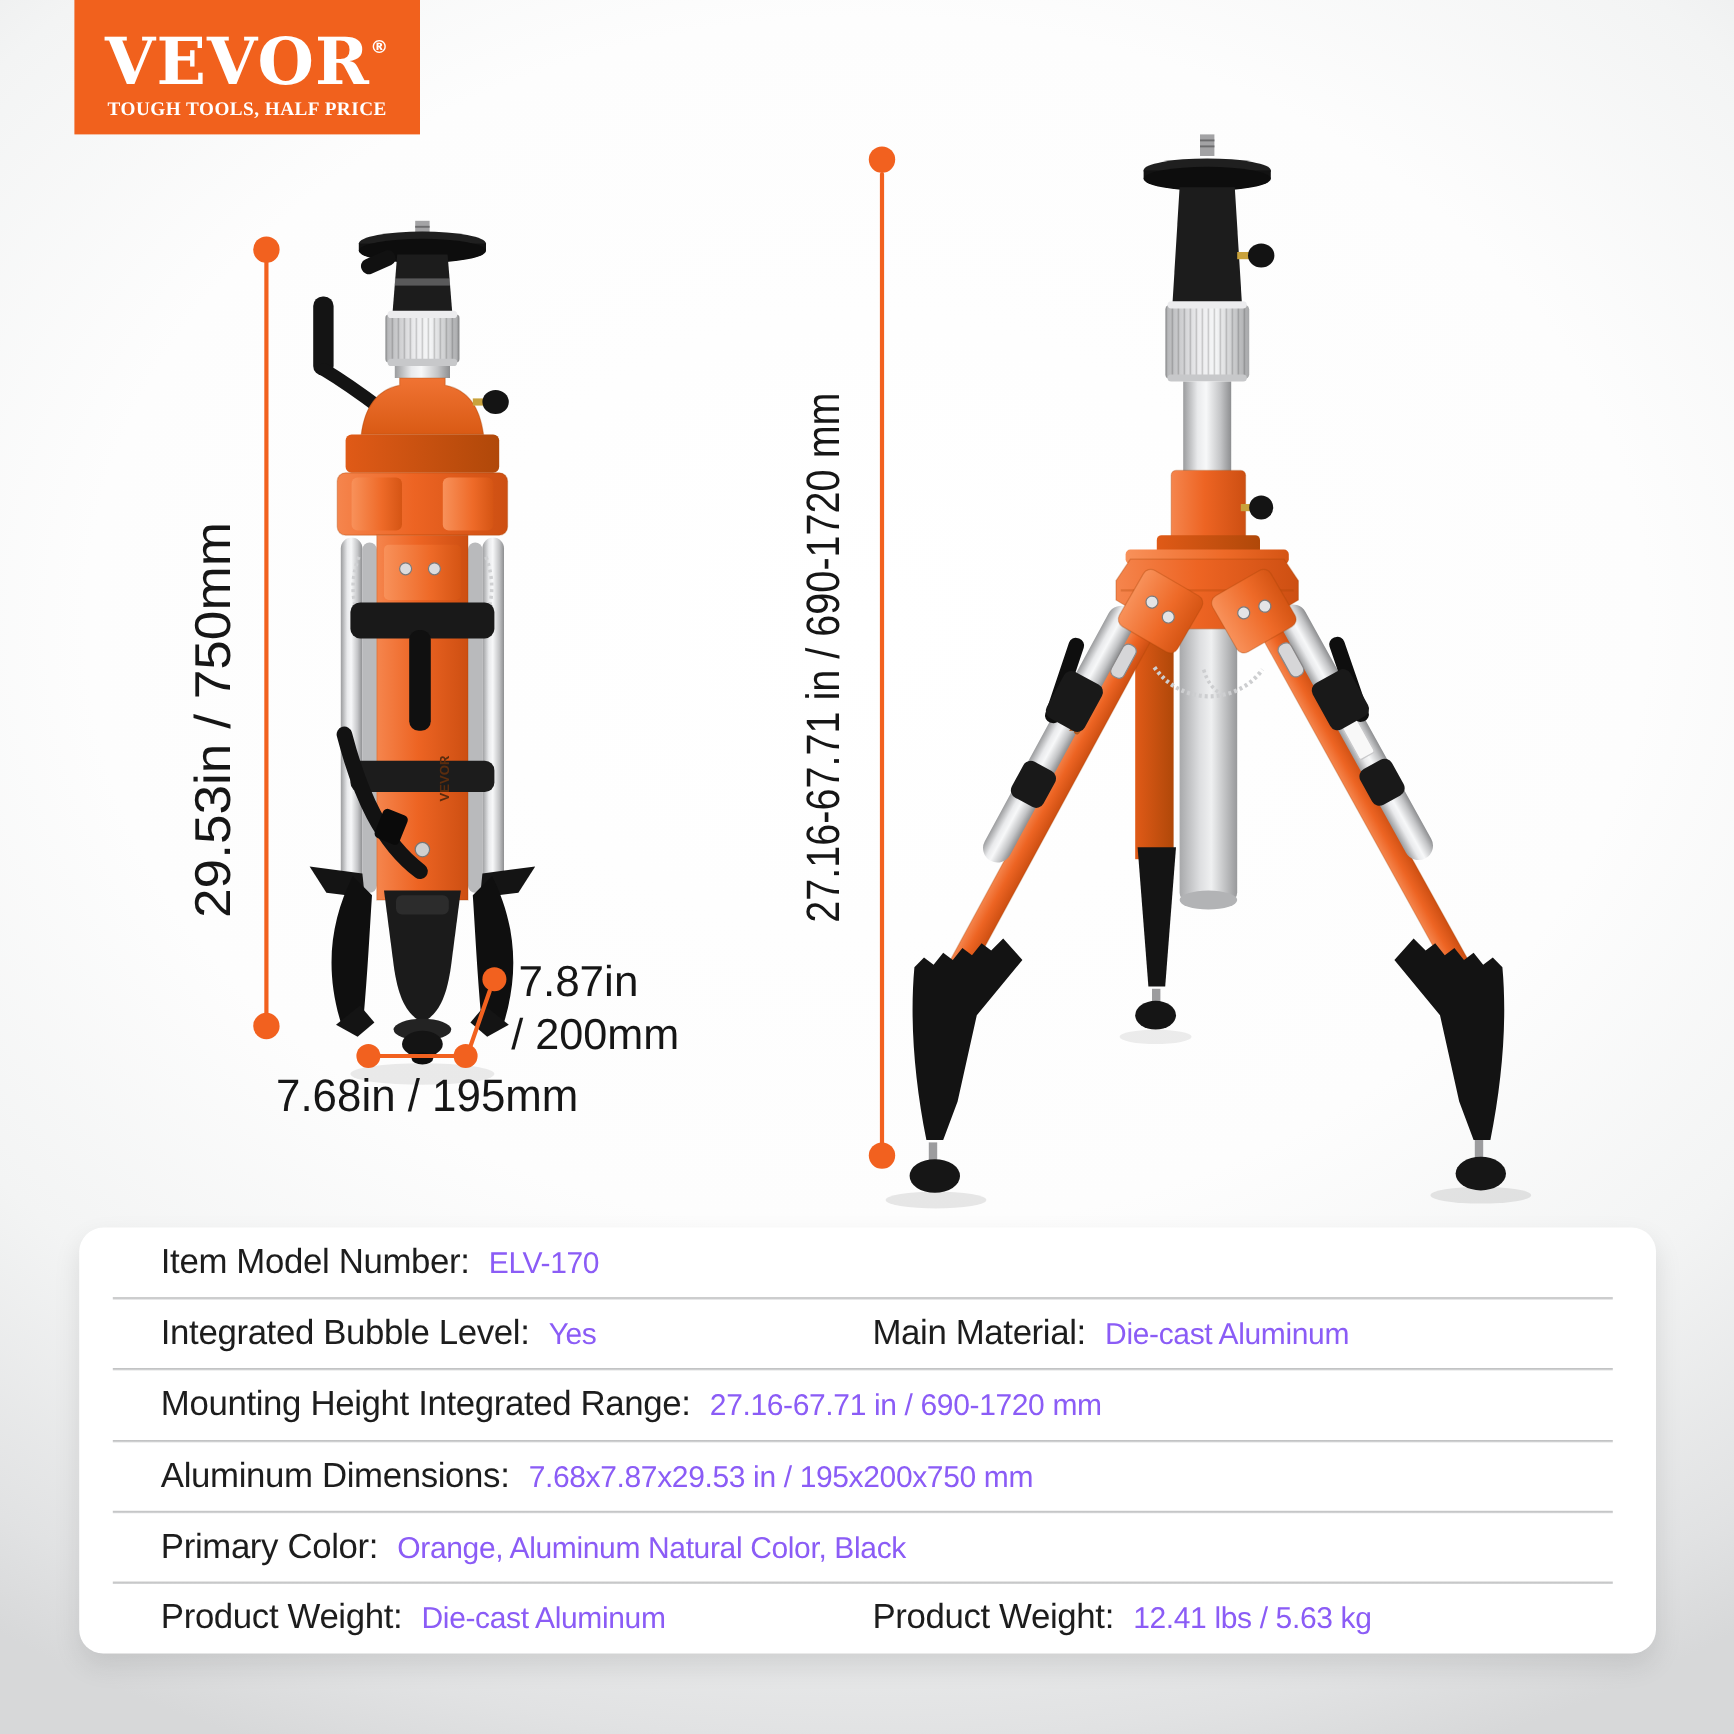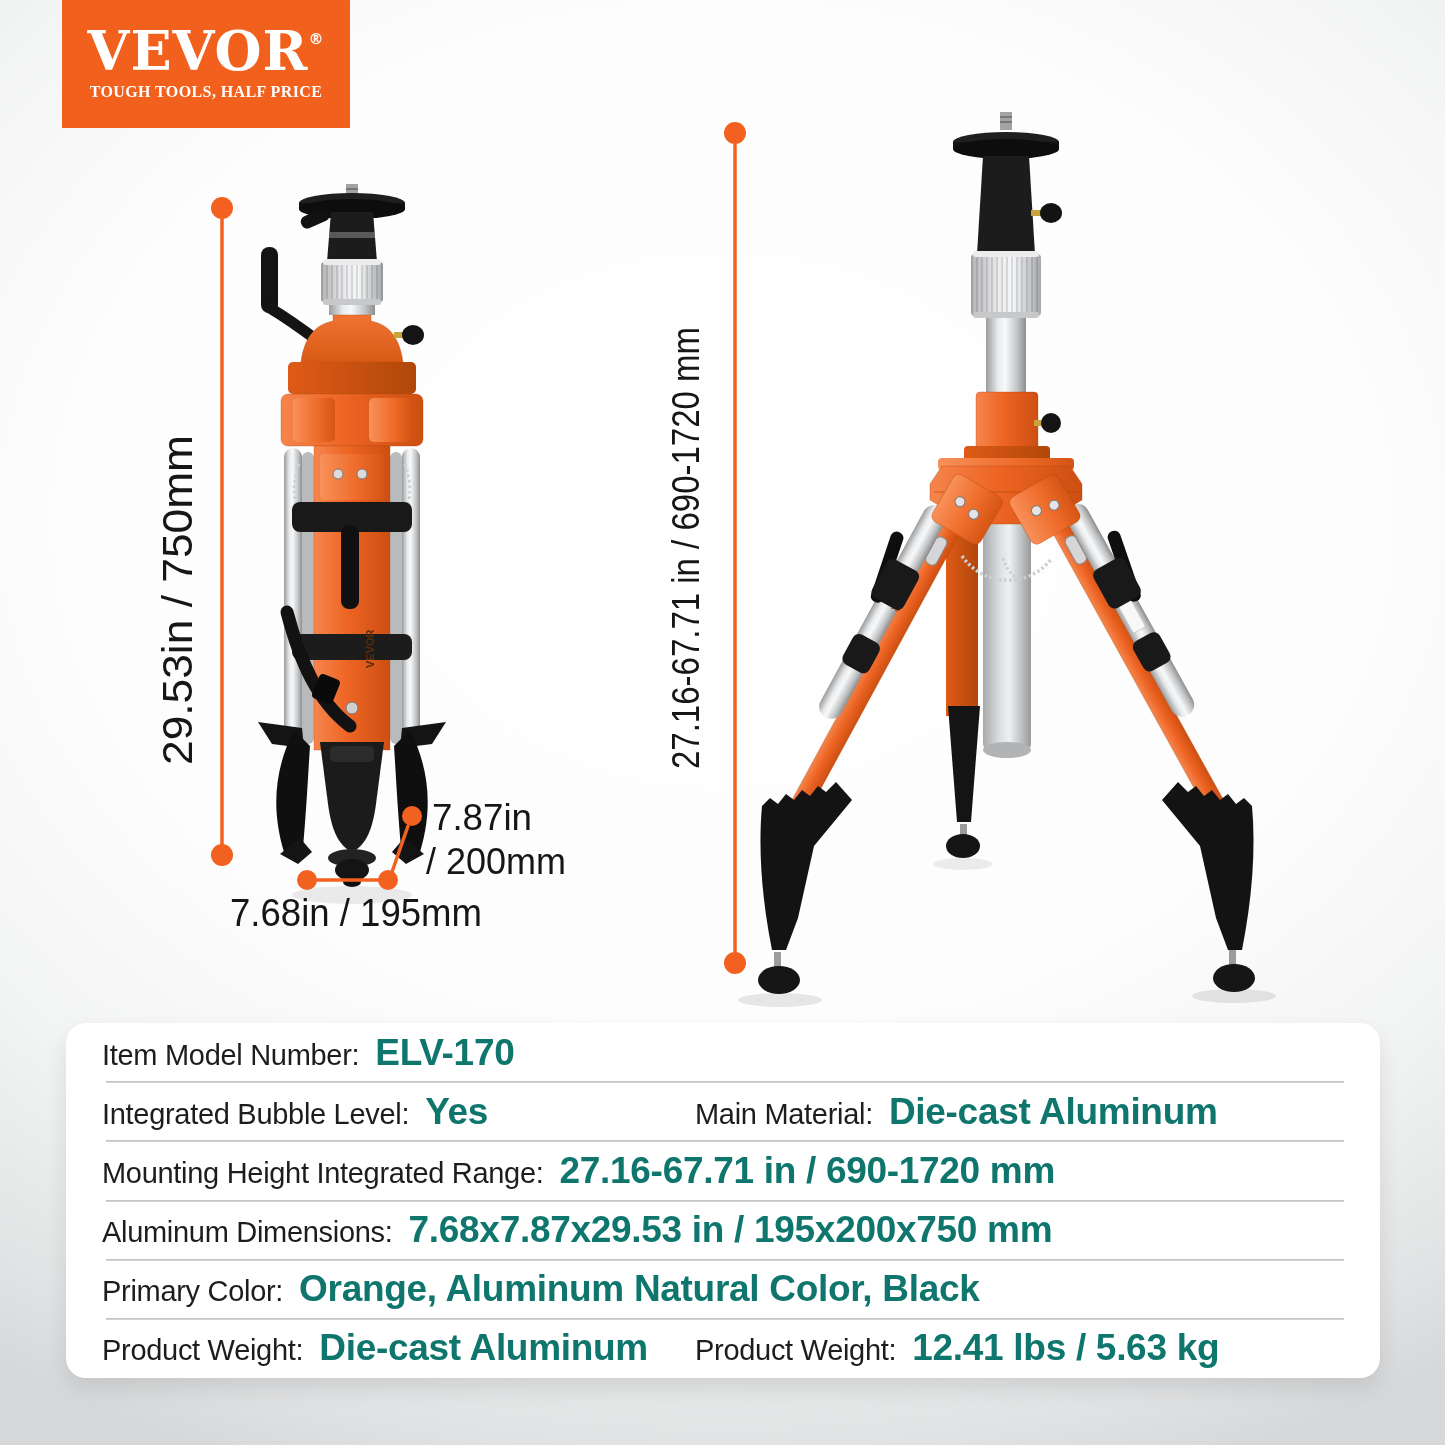--- a/index.html
+++ b/index.html
@@ -3,51 +3,51 @@
 <meta charset="utf-8">
 <style>
   html,body{margin:0;padding:0;}
   .canvas{
     position:relative;width:1445px;height:1445px;overflow:hidden;
     font-family:"Liberation Sans", sans-serif;
     background:radial-gradient(90% 70% at 50% 36%, #ffffff 0%, #fdfdfd 50%, #f3f4f4 72%, #e1e2e3 92%, #d7d8d9 100%);
   }
   
   .logo{
-    position:absolute;left:62px;top:0;width:288px;height:128px;
+    position:absolute;left:62px;top:0;width:288px;height:112px;
     background:#f1611d;color:#fff;text-align:center;box-sizing:border-box;padding-top:10px;
   }
   .logo .brand{
     font-family:"DejaVu Serif", serif;font-weight:800;font-size:54px;line-height:58px;letter-spacing:1px;
   }
   .logo .reg{font-size:15px;vertical-align:26px;font-family:"DejaVu Sans", sans-serif;font-weight:700;}
   .logo .tagline{
     font-family:Liberation Serif, serif;font-weight:700;font-size:16px;letter-spacing:.4px;margin-top:3px;
   }
   
   svg.art{position:absolute;left:0;top:0;}
   .ann-text{fill:#161616;font-family:"Liberation Sans", sans-serif;}
   
   .spec-card{
     position:absolute;left:66px;top:1023px;width:1314px;height:355px;
     background:#ffffff;border-radius:20px;box-shadow:0 10px 22px rgba(0,0,0,.10);
     display:flex;flex-direction:column;
   }
   .spec-row{
     position:relative;flex:1;display:flex;align-items:center;
-    padding-left:24px;box-sizing:border-box;white-space:nowrap;margin-left:12px;
+    padding-left:68px;box-sizing:border-box;white-space:nowrap;
   }
   .spec-row + .spec-row::before{
     content:"";position:absolute;left:28px;right:36px;top:-1px;height:2px;
     background:linear-gradient(180deg,#bdbebf,#d8d9da);
   }
   .spec-cell{display:flex;align-items:baseline;}
   .spec-cell.col1{width:593px;flex:none;}
   .spec-label{font-size:29px;color:#1d1d1d;letter-spacing:-.3px;}
-  .spec-value{font-size:37px;font-weight:700;color:#0f766e;margin-left:16px;letter-spacing:-.3px;}
+  .spec-value{font-size:25px;font-weight:400;color:#8b5cf6;margin-left:16px;letter-spacing:-.3px;}
 </style>
 </head>
 <body>
 
 <div class="canvas">
 
   <div class="logo">
     <div class="brand"><span>VEVOR</span><span class="reg">®</span></div>
     <div class="tagline">TOUGH TOOLS, HALF PRICE</div>
   </div>

